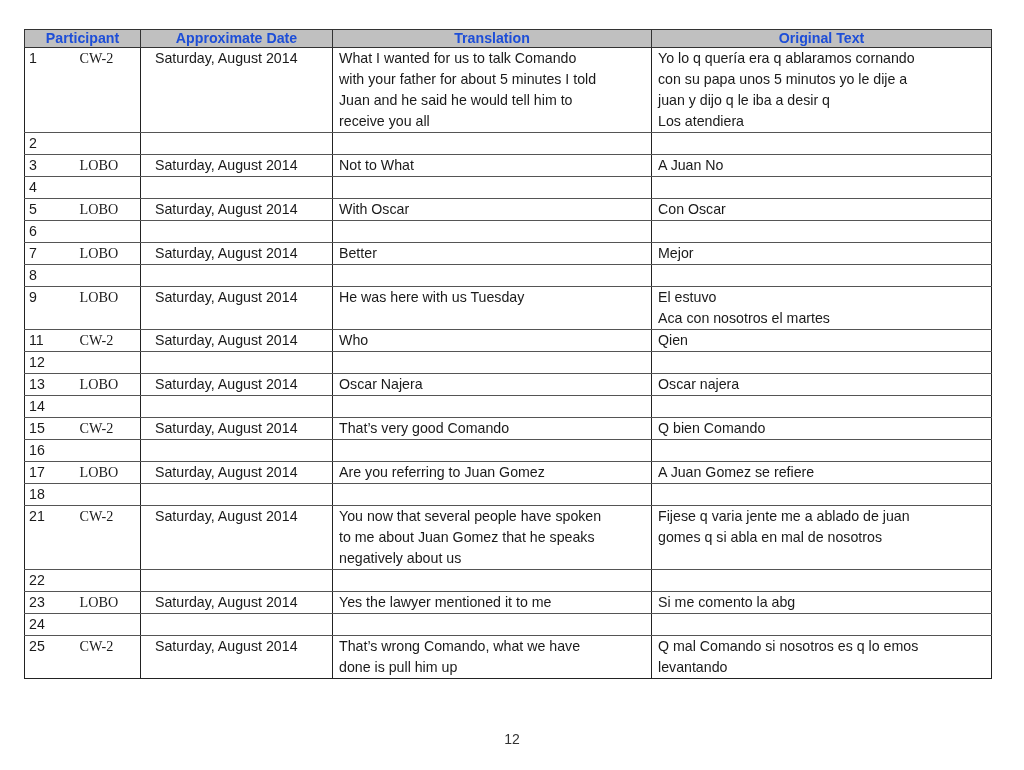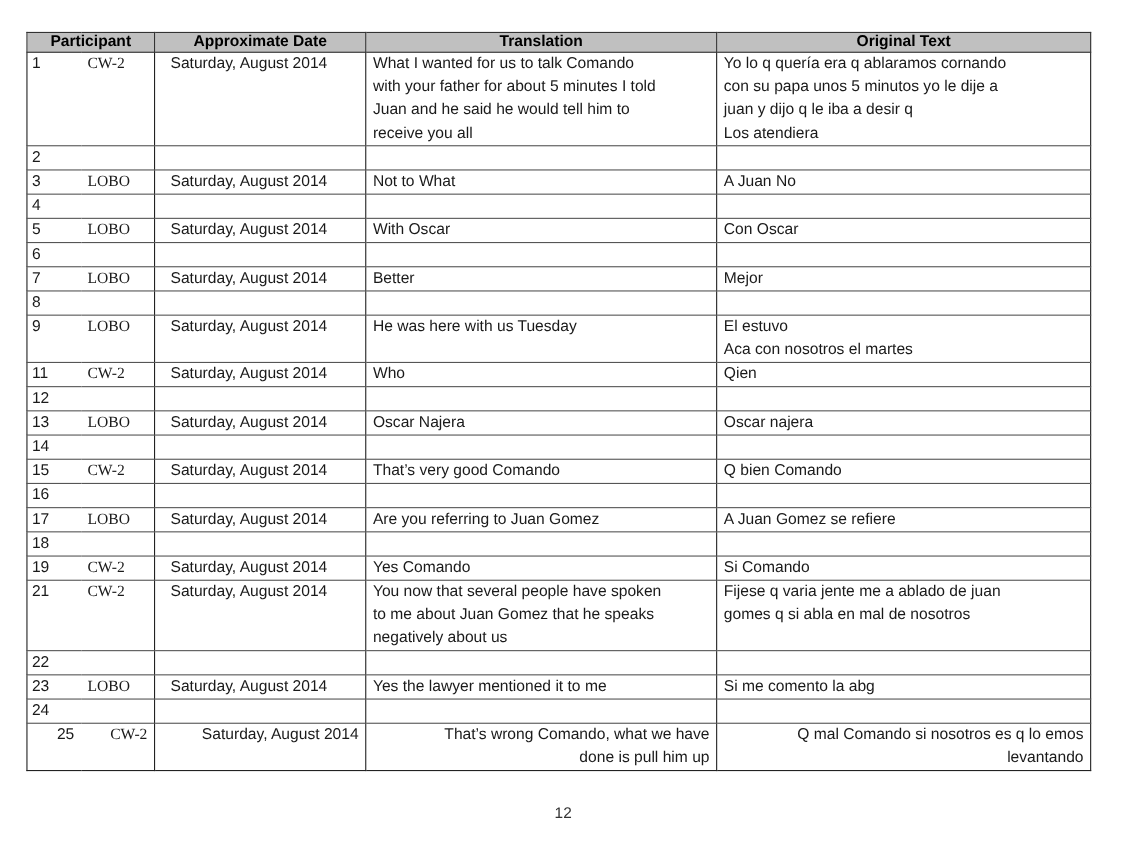--- a/index.html
+++ b/index.html
@@ -11,32 +11,32 @@
     font-size: 14.2px;
   }
   table.transcript col.c-num { width: 49px; }
   table.transcript col.c-part { width: 67px; }
   table.transcript col.c-date { width: 192px; }
   table.transcript col.c-trans { width: 319px; }
   table.transcript col.c-orig { width: 340px; }
   th {
     background: #c0c0c0; font-weight: bold; text-align: center;
     height: 17px; padding: 0 4px; border: 1px solid #333;
-    border-bottom: 1px solid #333; line-height: 17px; color: #000000;
+    border-bottom: 1px solid #333; line-height: 17px; color: #1d4ed8;
   }
   td {
     border-left: 1px solid #222; border-right: 1px solid #222;
     border-top: 1px solid #555; border-bottom: 1px solid #555;
     vertical-align: top; padding: 0 6px; line-height: 21px; height: 20px;
     white-space: pre-line;
   }
   td.num { border-right: none; padding-left: 4px; }
   td.part { border-left: none; padding-left: 6px; font-family: Liberation Serif, serif; }
   td.date { padding-left: 14px; }
-  tr.last td { border-bottom: 1px solid #222; text-align: right; }
+  tr.last td { border-bottom: 1px solid #222; }
   .page-number {
     position: absolute; top: 731px; left: 0; width: 1024px;
     text-align: center; font-size: 14px; color: #333;
   }
 </style>
 </head>
 <body>
 
 <table class="transcript">
   <colgroup>
@@ -175,27 +175,20 @@
         <td class="">A Juan Gomez se refiere</td>
       </tr>
       <tr>
         <td class="num">18</td>
         <td class="part"></td>
         <td class="date"></td>
         <td class=""></td>
         <td class=""></td>
       </tr>
       <tr>
-        <td class="num">19</td>
-        <td class="part">CW-2</td>
-        <td class="date">Saturday, August 2014</td>
-        <td class="">Yes Comando</td>
-        <td class="">Si Comando</td>
-      </tr>
-      <tr>
         <td class="num">21</td>
         <td class="part">CW-2</td>
         <td class="date">Saturday, August 2014</td>
         <td class="">You now that several people have spoken
 to me about Juan Gomez that he speaks
 negatively about us</td>
         <td class="">Fijese q varia jente me a ablado de juan
 gomes q si abla en mal de nosotros</td>
       </tr>
       <tr>

